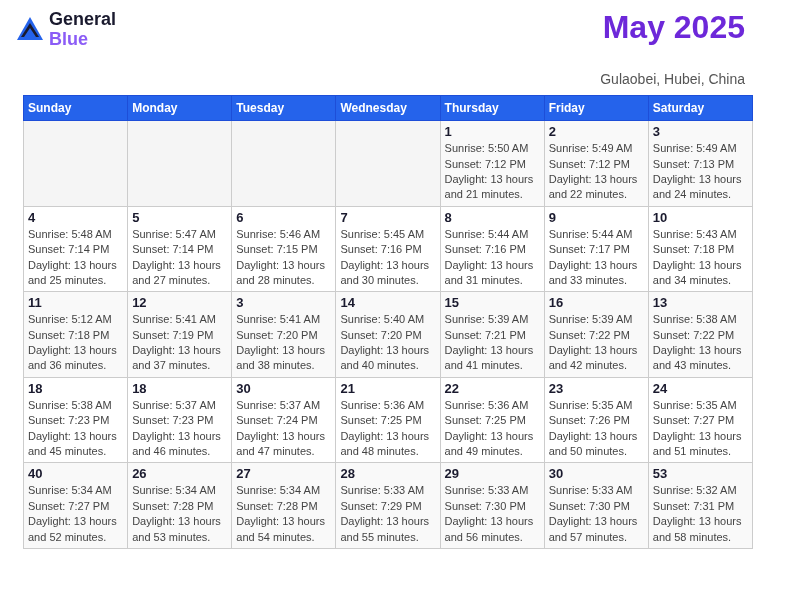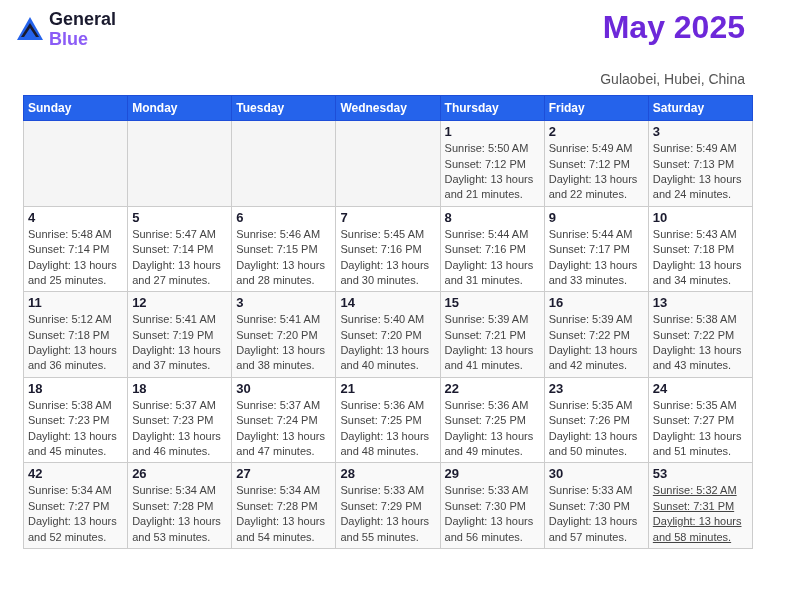--- a/index.html
+++ b/index.html
@@ -312,21 +312,21 @@
           <td>
             <span class="day-number">24</span>
             <div class="cell-info" style="white-space: pre-line;">Sunrise: 5:35 AM
 Sunset: 7:27 PM
 Daylight: 13 hours
 and 51 minutes.</div>
           </td>
         </tr>
         <tr>
           <td>
-            <span class="day-number">42</span>
+            <span class="day-number">40</span>
             <div class="cell-info" style="white-space: pre-line;">Sunrise: 5:34 AM
 Sunset: 7:27 PM
 Daylight: 13 hours
 and 52 minutes.</div>
           </td>
           <td>
             <span class="day-number">26</span>
             <div class="cell-info" style="white-space: pre-line;">Sunrise: 5:34 AM
 Sunset: 7:28 PM
 Daylight: 13 hours
@@ -355,21 +355,21 @@
           </td>
           <td>
             <span class="day-number">30</span>
             <div class="cell-info" style="white-space: pre-line;">Sunrise: 5:33 AM
 Sunset: 7:30 PM
 Daylight: 13 hours
 and 57 minutes.</div>
           </td>
           <td>
             <span class="day-number">53</span>
-            <div class="cell-info" style="white-space: pre-line; text-decoration: underline;">Sunrise: 5:32 AM
+            <div class="cell-info" style="white-space: pre-line;">Sunrise: 5:32 AM
 Sunset: 7:31 PM
 Daylight: 13 hours
 and 58 minutes.</div>
           </td>
         </tr>
       </tbody>
   </table>
 </div>
 
 </body></html>

